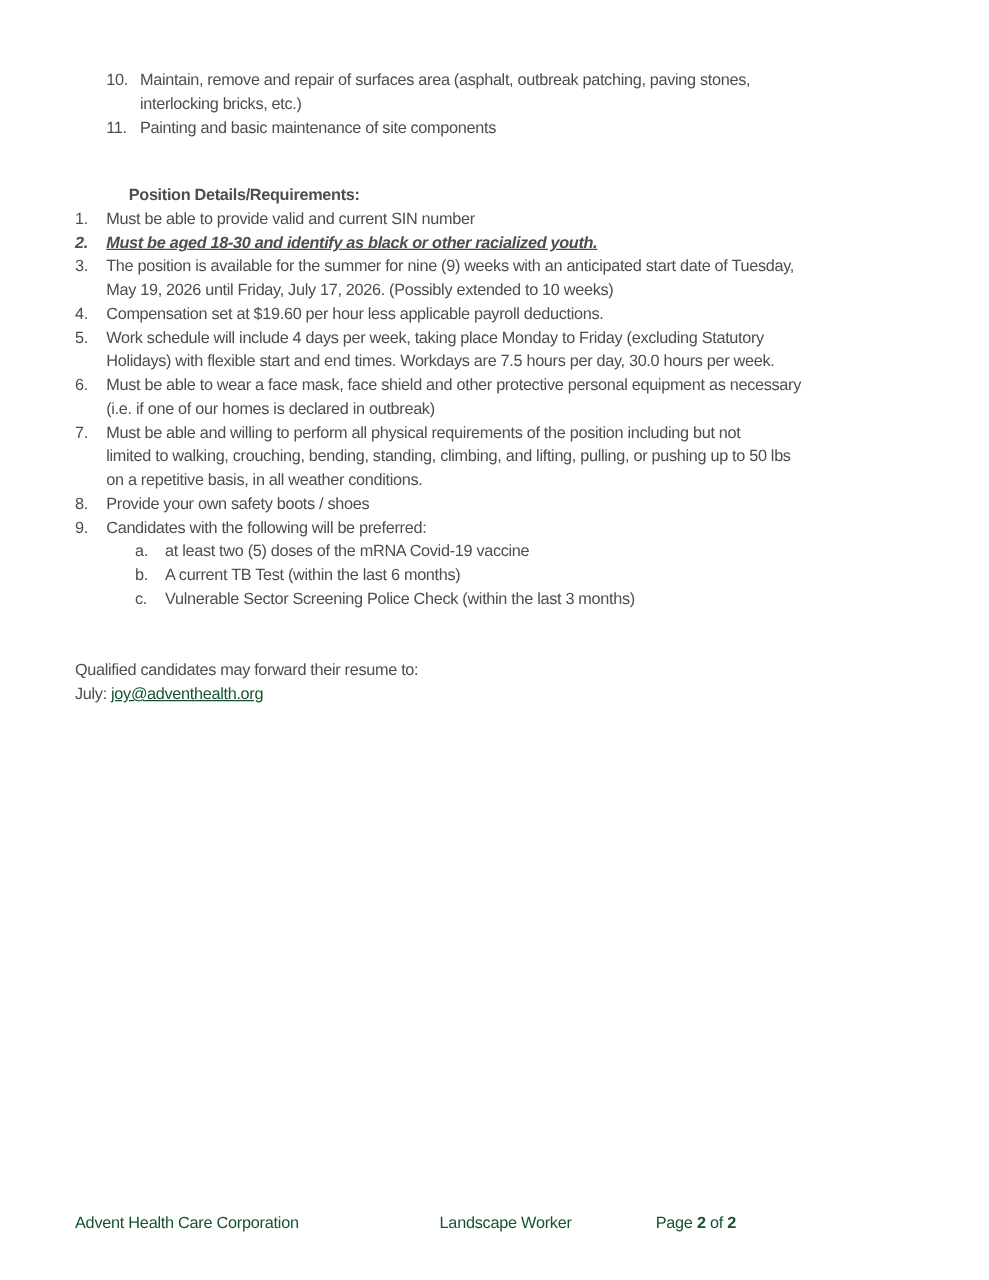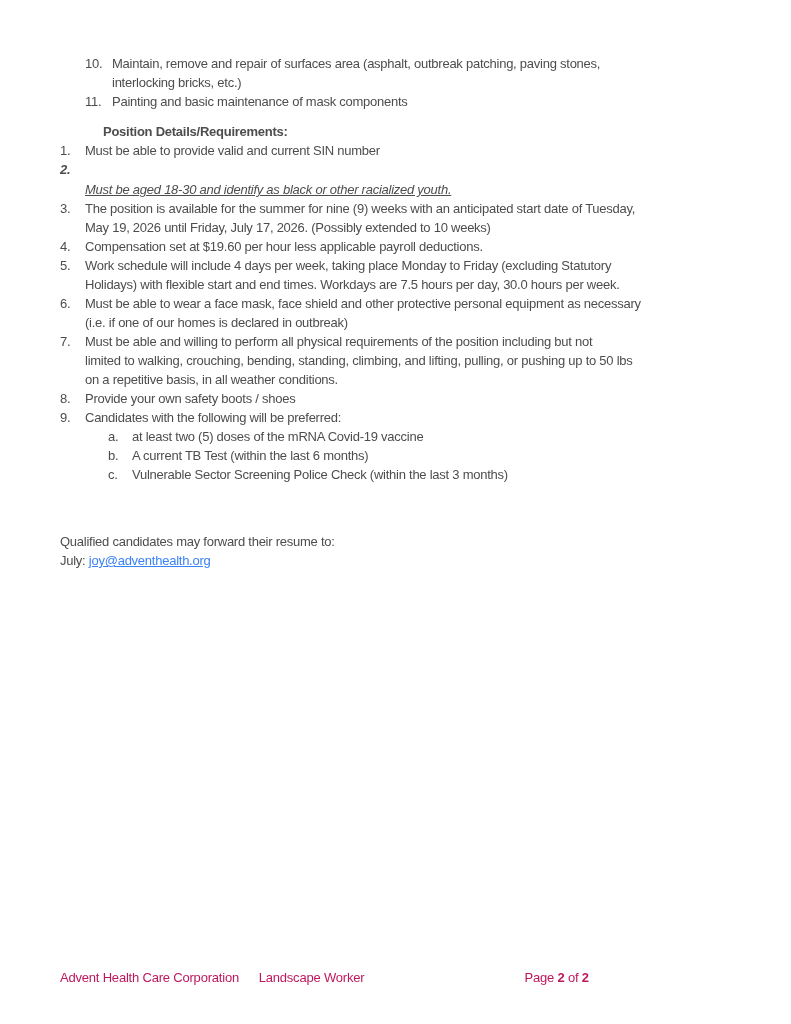--- a/index.html
+++ b/index.html
@@ -20,73 +20,72 @@
   .content { padding: 54px 56px 0 60px; }
 
   .row { display: flex; align-items: flex-start; }
   .text-cell { flex: 1 1 auto; white-space: pre-line; }
 
   
   .duty-row { margin-left: 25px; }
   .duty-row .num-cell { flex: 0 0 27px; }
 
   
-  .section-heading { font-weight: bold; margin-top: 11px; padding-left: 43px; }
+  .section-heading { font-weight: bold; margin-top: 35px; padding-left: 43px; }
 
   
   .req-row .num-cell { flex: 0 0 25px; }
   .req-row.emphasized .num-cell { font-weight: bold; font-style: italic; }
   .req-row.emphasized .text-cell {
-    font-weight: normal;
+    font-weight: bold;
     font-style: italic;
     text-decoration: underline;
-    margin-top: 20px;
   }
 
   
   .sub-row { margin-left: 48px; }
   .sub-row .num-cell { flex: 0 0 24px; }
 
   
-  .contact-block { margin-top: 48px; }
+  .contact-block { margin-top: 38px; }
   .contact-line { white-space: pre-line; }
-  a.email-link { color: #3b82f6; text-decoration: underline; cursor: pointer; }
+  a.email-link { color: #14532d; text-decoration: underline; cursor: pointer; }
 
   
   .disclaimer { margin-top: 27px; font-weight: bold; letter-spacing: -0.35px; }
 
   
   .footer {
     position: absolute;
     left: 60px;
     right: 56px;
     top: 968px;
     display: flex;
-    color: #be185d;
+    color: #14532d;
     letter-spacing: -0.2px;
   }
   .footer-cell { flex: 1 1 0; }
-  .footer-center { text-align: left; }
+  .footer-center { text-align: right; }
   .footer-right { text-align: center; }
   .footer-right .bold { font-weight: bold; }
 </style>
 </head>
 <body>
 
 <div class="page">
   <div class="content">
 
     <div class="row duty-row">
       <span class="num-cell">10.</span>
       <span class="text-cell">Maintain, remove and repair of surfaces area (asphalt, outbreak patching, paving stones,
 interlocking bricks, etc.)</span>
     </div>
     <div class="row duty-row">
       <span class="num-cell">11.</span>
-      <span class="text-cell">Painting and basic maintenance of mask components</span>
+      <span class="text-cell">Painting and basic maintenance of site components</span>
     </div>
 
     <div class="section-heading">Position Details/Requirements:</div>
 
     <div class="row req-row">
       <span class="num-cell">1.</span>
       <span class="text-cell">Must be able to provide valid and current SIN number</span>
     </div>
     <div class="row req-row emphasized">
       <span class="num-cell">2.</span>

